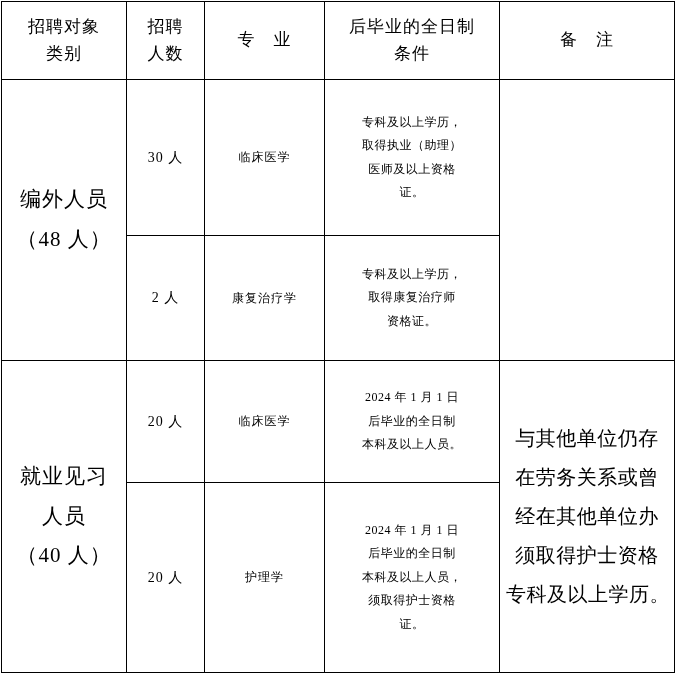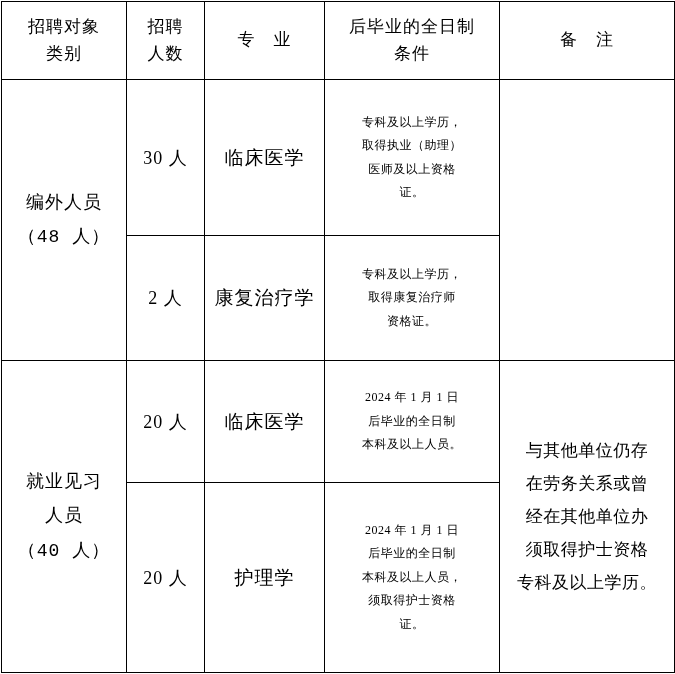--- a/index.html
+++ b/index.html
@@ -44,49 +44,48 @@
 
   thead td {
     font-size: 17px;
     line-height: 1.55;
     letter-spacing: 1px;
     height: 78px;
   }
   .hdr-line { display: block; white-space: nowrap; }
 
   td.cell-category {
-    font-size: 18px;
+    font-size: 21px;
     line-height: 1.9;
     letter-spacing: 1px;
-    font-family: Liberation Mono, monospace;
   }
   td.cell-category .ln { display: block; white-space: nowrap; }
 
   td.cell-count {
-    font-size: 18px;
+    font-size: 14px;
     letter-spacing: 1px;
     white-space: nowrap;
   }
   td.cell-major {
-    font-size: 19px;
+    font-size: 12px;
     letter-spacing: 1px;
     white-space: nowrap;
   }
   td.cell-require {
     font-size: 12px;
     line-height: 1.95;
     letter-spacing: 0.5px;
     text-align: left;
     padding-left: 12px;
     padding-right: 8px;
   }
   td.cell-require .ln { display: block; white-space: nowrap; }
 
   td.cell-remark {
-    font-size: 17px;
+    font-size: 20px;
     line-height: 1.95;
     letter-spacing: 0.5px;
     text-align: left;
     padding-left: 12px;
     padding-right: 8px;
   }
   td.cell-remark .ln { display: block; white-space: nowrap; }
 
   tr.row-a { height: 156px; }
   tr.row-b { height: 125px; }

